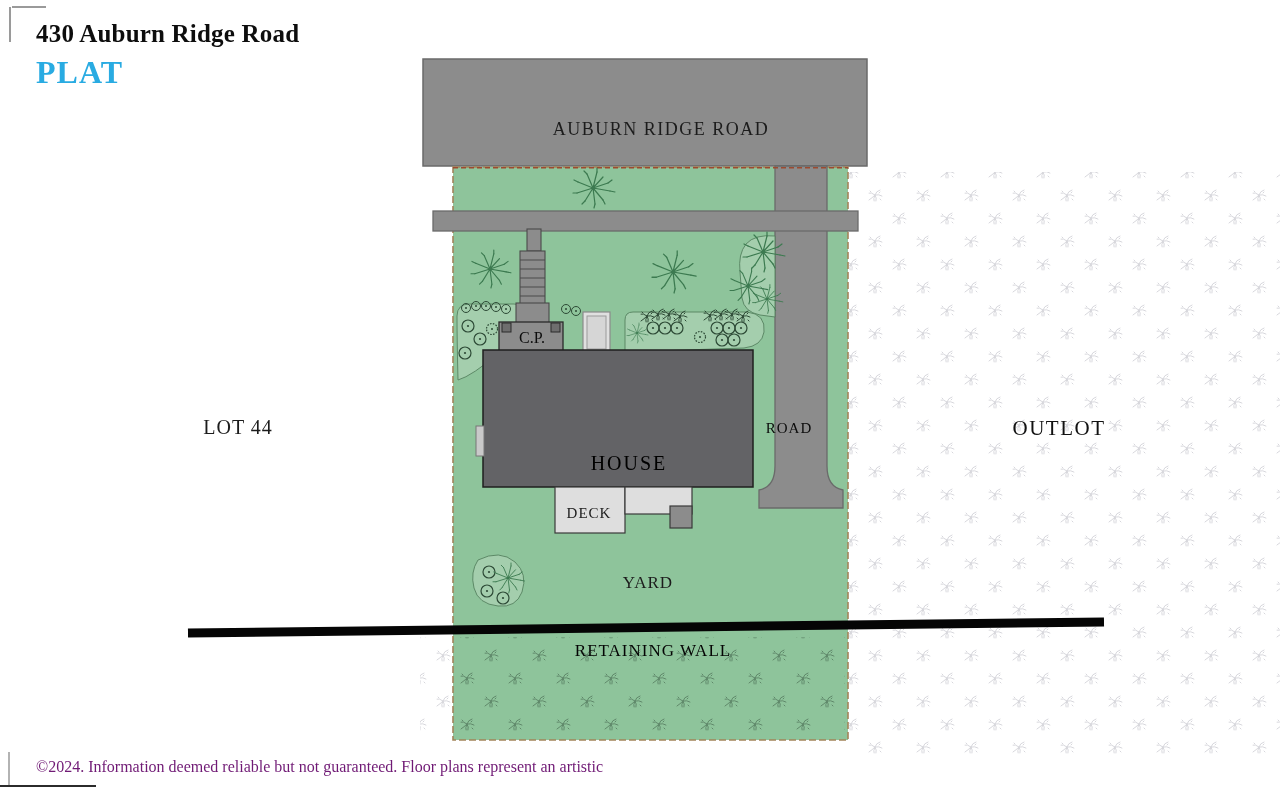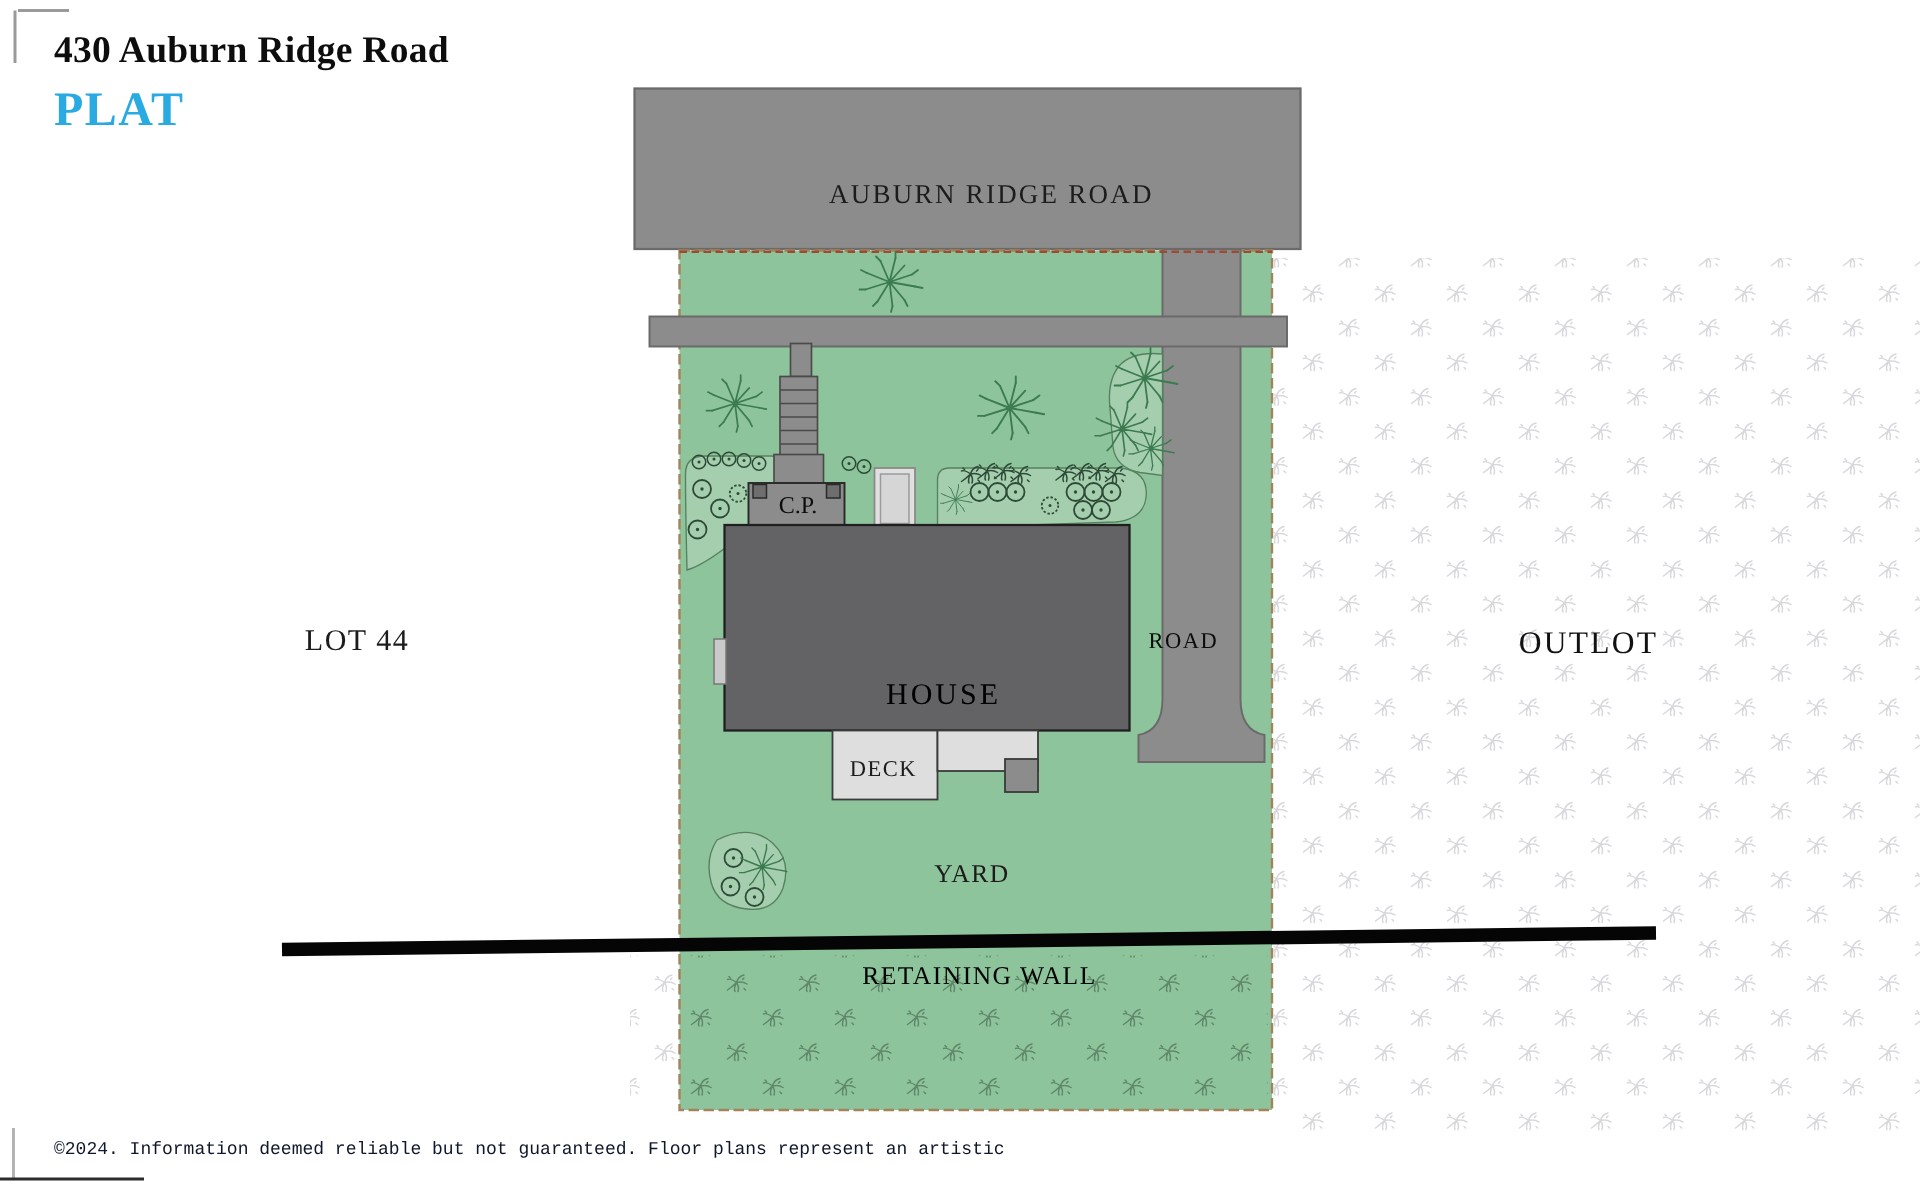--- a/index.html
+++ b/index.html
@@ -17,21 +17,21 @@
   .lbl-road{left:636px;top:119px;font-size:18px;letter-spacing:1.5px;margin-left:25px;}
   .lbl-lot{left:238px;top:416px;font-size:20px;letter-spacing:1px;}
   .lbl-outlot{left:1059px;top:416px;font-size:21px;letter-spacing:1.5px;color:#111;}
   .lbl-house{left:629px;top:416px;font-size:20px;letter-spacing:2px;color:#000;margin-top:36px;}
   .lbl-drive{left:789px;top:420px;font-size:15px;letter-spacing:1px;color:#0c0c0c;}
   .lbl-deck{left:589px;top:505px;font-size:15px;letter-spacing:1px;}
   .lbl-cp{left:532px;top:329px;font-size:16px;color:#0c0c0c;}
   .lbl-yard{left:648px;top:573px;font-size:17px;letter-spacing:1px;}
   .lbl-wall{left:653px;top:641px;font-size:17px;letter-spacing:1px;color:#050505;}
   
-  .footer{left:36px;top:757px;font-size:12px;line-height:19px;color:#0f172a;font-family:Liberation Mono, monospace;}
+  .footer{left:36px;top:757px;font-size:16px;line-height:19px;color:#701a75;}
 </style>
 </head>
 <body>
 
 <div class="abs mark" style="left:12px;top:6px;width:34px;height:2px;"></div>
 <div class="abs mark" style="left:9px;top:7px;width:2px;height:35px;"></div>
 <div class="abs mark" style="left:8px;top:752px;width:2px;height:34px;background:#b3b3b3;"></div>
 <div class="abs bl-underline" style="left:0px;top:785px;width:96px;height:2px;"></div>
 
 <div class="abs title">430 Auburn Ridge Road</div>

